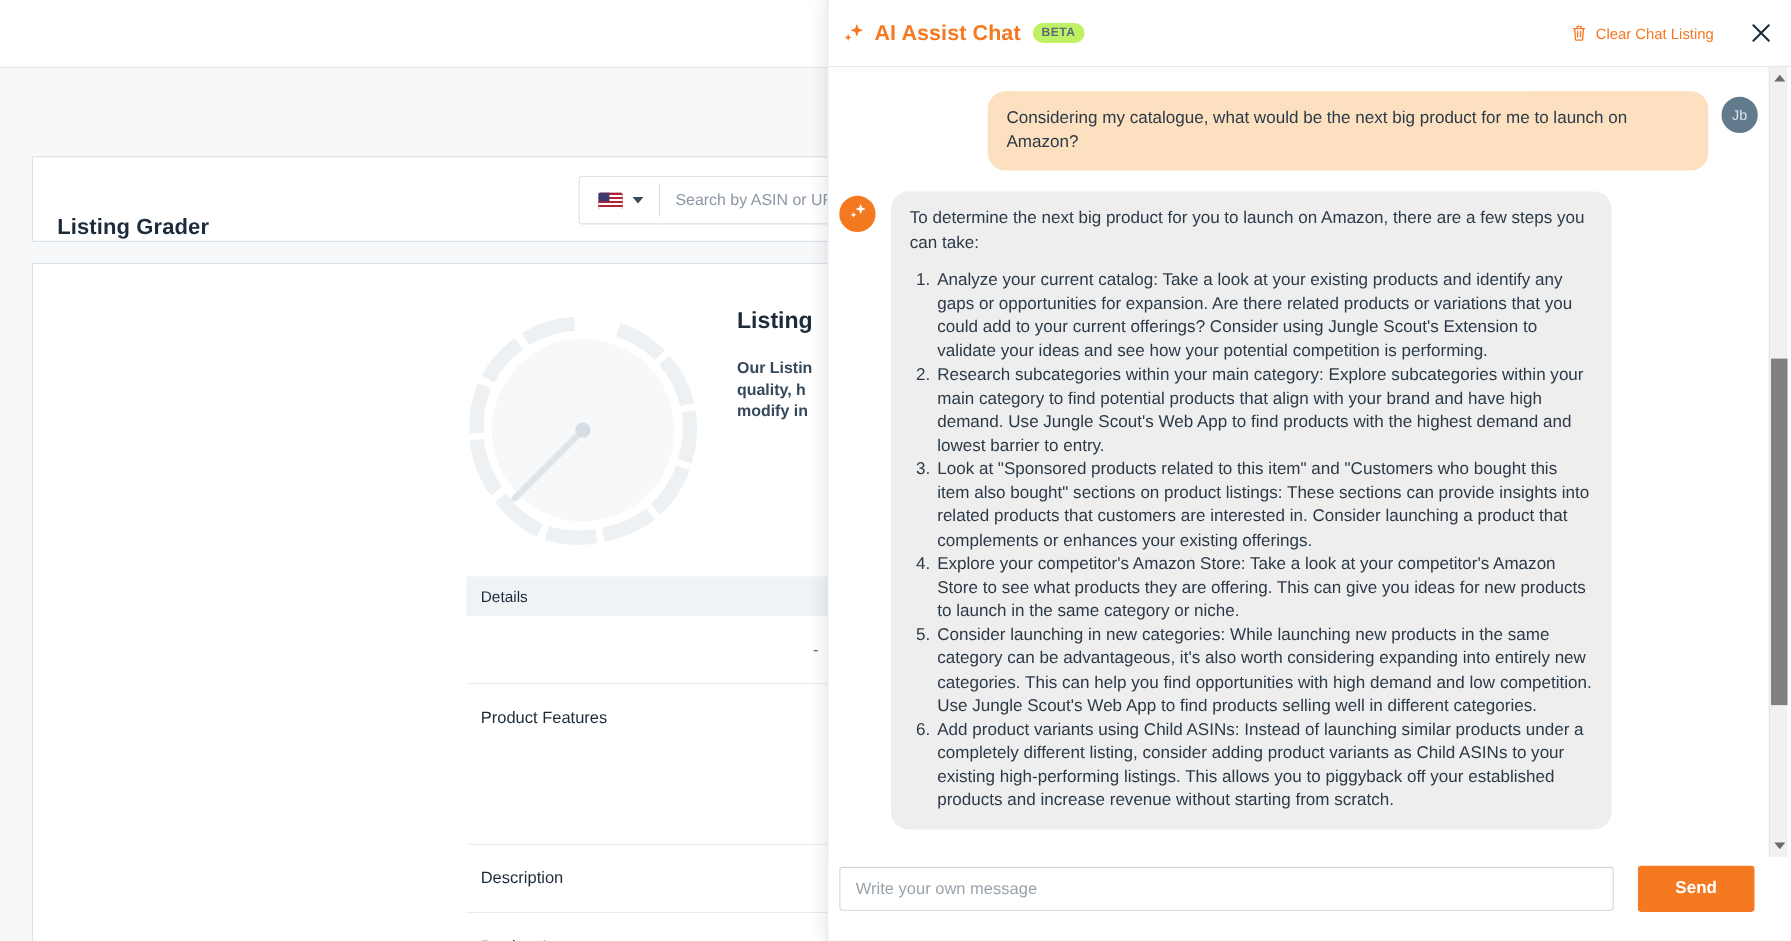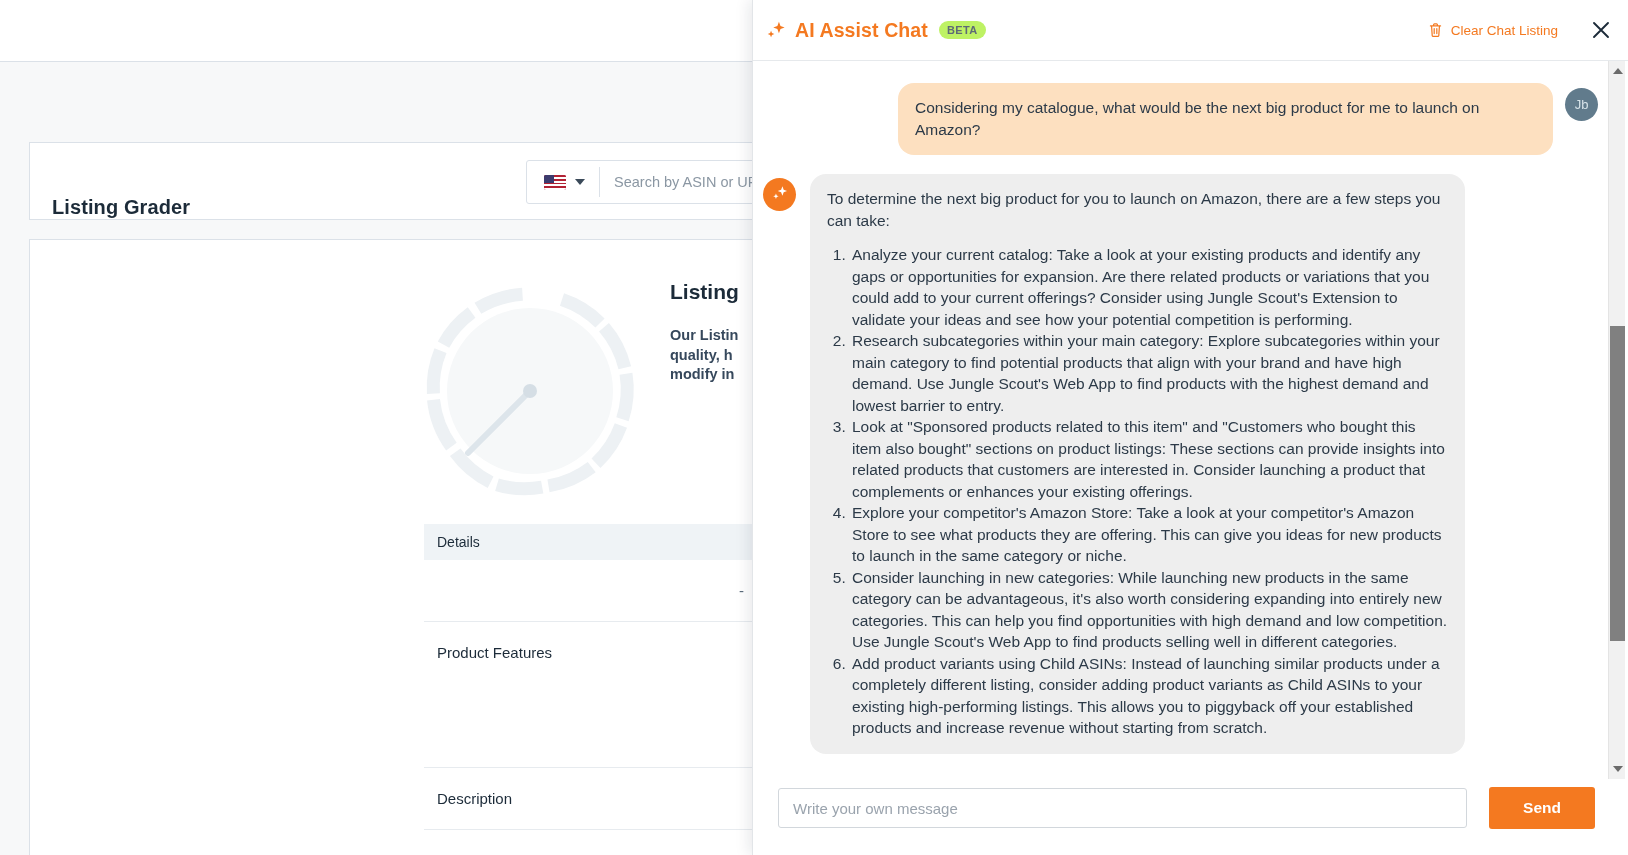--- a/index.html
+++ b/index.html
@@ -186,21 +186,21 @@
     border-left: 5px solid transparent; border-right: 5px solid transparent;
     border-top: 6px solid #6b6b6b;
   }
   .chat-sb .thumb {
     position: absolute; left: 1px; width: 15px;
     top: 265px; height: 315px; background: #808080;
   }
 
   .chat-footer {
     flex: 0 0 76px; display: flex; align-items: center;
-    padding: 0 0 18px 25px; background: #fff;
+    padding: 0 0 18px 10px; background: #fff;
   }
   .msg-input {
     flex: 1 1 auto; height: 40px;
     border: 1px solid #d2d7dc; border-radius: 3px;
     padding: 0 14px; font-size: 15px; color: #2c3a48;
     font-family: inherit; background: #fff; outline: none;
   }
   .msg-input::placeholder { color: #9aa3ad; }
   .send-btn {
     margin-left: 22px; margin-right: 33px;

